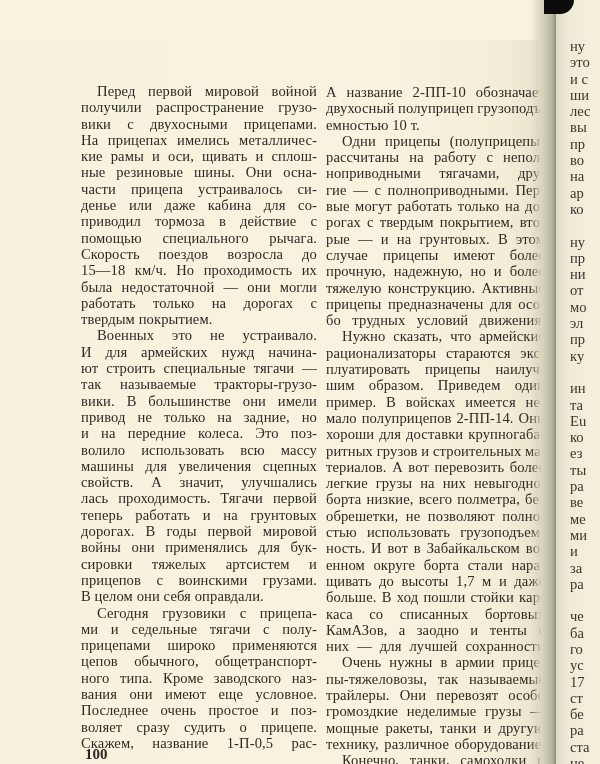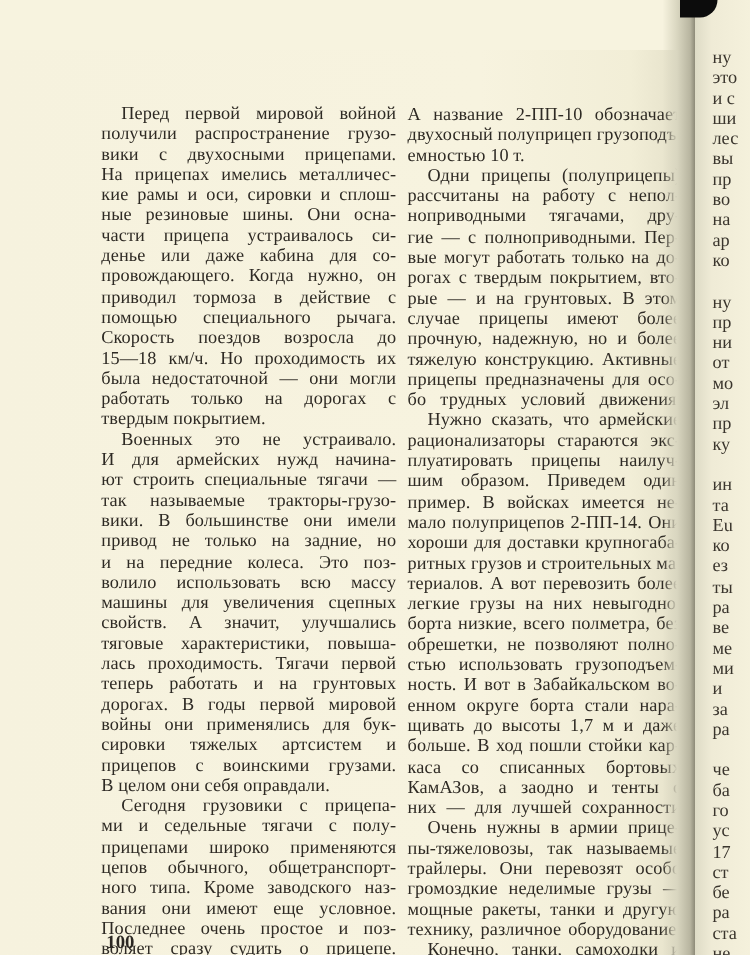--- a/index.html
+++ b/index.html
@@ -45,43 +45,41 @@
 </style>
 </head>
 <body>
 
 <div class="page">
   <div class="column col-left" id="col-left">
       <span class="line indent">Перед первой мировой войной</span>
       <span class="line">получили распространение грузо-</span>
       <span class="line">вики с двухосными прицепами.</span>
       <span class="line">На прицепах имелись металличес-</span>
-      <span class="line">кие рамы и оси, сировки и сплош-</span>
+      <span class="line">кие рамы и оси, щивать и сплош-</span>
       <span class="line">ные резиновые шины. Они осна-</span>
       <span class="line">части прицепа устраивалось си-</span>
       <span class="line">денье или даже кабина для со-</span>
-      <span class="line">провождающего. Когда нужно, он</span>
       <span class="line">приводил тормоза в действие с</span>
       <span class="line">помощью специального рычага.</span>
       <span class="line">Скорость поездов возросла до</span>
       <span class="line">15—18 км/ч. Но проходимость их</span>
       <span class="line">была недостаточной — они могли</span>
       <span class="line">работать только на дорогах с</span>
       <span class="line last">твердым покрытием.</span>
       <span class="line indent">Военных это не устраивало.</span>
       <span class="line">И для армейских нужд начина-</span>
       <span class="line">ют строить специальные тягачи —</span>
       <span class="line">так называемые тракторы-грузо-</span>
       <span class="line">вики. В большинстве они имели</span>
       <span class="line">привод не только на задние, но</span>
       <span class="line">и на передние колеса. Это поз-</span>
       <span class="line">волило использовать всю массу</span>
       <span class="line">машины для увеличения сцепных</span>
       <span class="line">свойств. А значит, улучшались</span>
-      <span class="line">тяговые характеристики, повыша-</span>
       <span class="line">лась проходимость. Тягачи первой</span>
       <span class="line">теперь работать и на грунтовых</span>
       <span class="line">дорогах. В годы первой мировой</span>
       <span class="line">войны они применялись для бук-</span>
       <span class="line">сировки тяжелых артсистем и</span>
       <span class="line">прицепов с воинскими грузами.</span>
       <span class="line last">В целом они себя оправдали.</span>
       <span class="line indent">Сегодня грузовики с прицепа-</span>
       <span class="line">ми и седельные тягачи с полу-</span>
       <span class="line">прицепами широко применяются</span>

